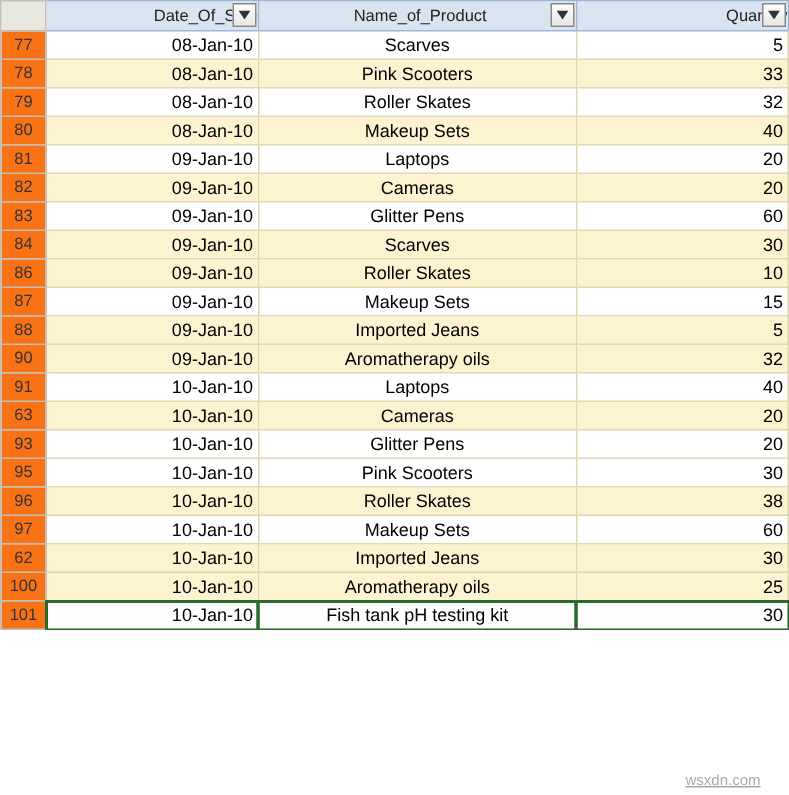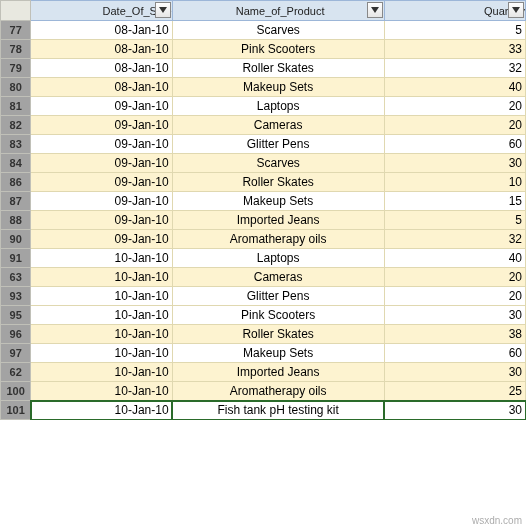--- a/index.html
+++ b/index.html
@@ -10,27 +10,27 @@
       width: 526px;
       overflow: hidden;
     }
     .sheet {
       border-collapse: collapse;
       width: 100%;
     }
     .row-header {
       width: 30px;
       min-width: 30px;
-      background: #a3a3a3;
+      background: #f97316;
       border: 1px solid #c0c0b8;
       text-align: center;
       font-size: 11px;
       color: #333;
       height: 19px;
-      font-weight: bold;
+      font-weight: normal;
     }
     .col-header {
       background: #d8e4f0;
       border: 1px solid #9cb6d8;
       height: 20px;
       position: relative;
       font-size: 11px;
       color: #222;
       text-align: left;
       padding-left: 4px;
@@ -71,24 +71,25 @@
     }
     .col-date { width: 140px; text-align: right; }
     .col-prod { width: 210px; text-align: center; }
     .col-qty  { width: 140px; text-align: right; }
     tr.active td.cell {
       outline: 2px solid #2a6b2a;
       outline-offset: -1px;
     }
     .watermark {
       position: fixed;
-      right: 4px;
+      right: 19px;
       bottom: 4px;
       font-size: 10px;
       color: rgba(0,0,0,0.35);
+      text-decoration: underline;
     }
   </style>
 </head>
 <body>
 
 <table class="sheet">
   <thead>
     <tr>
       <th class="corner"></th>
       <th class="col-header col-date">

